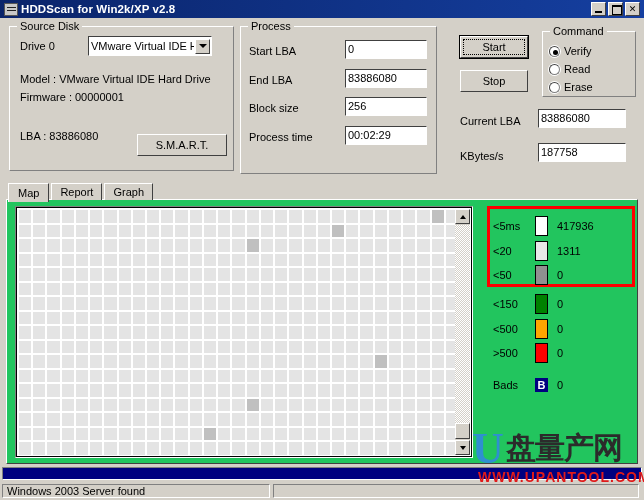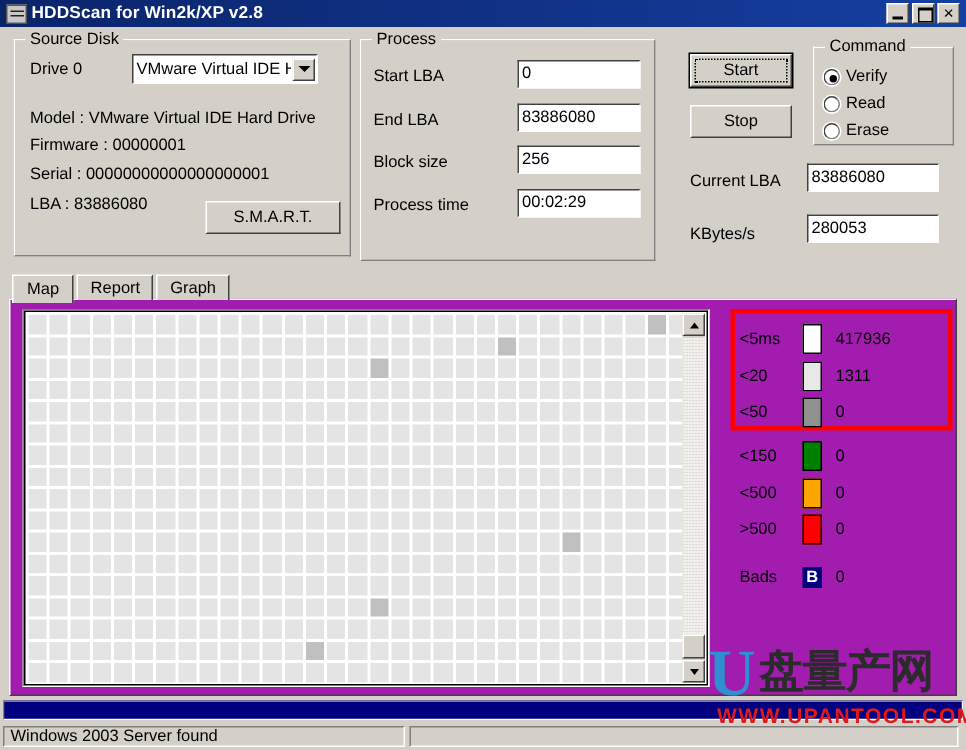--- a/index.html
+++ b/index.html
@@ -116,21 +116,21 @@
   .tab{
     height:17px;padding:0 8px;margin-right:2px;background:#d4d0c8;font-size:11px;
     border-top:1px solid #fff;border-left:1px solid #fff;border-right:1px solid #404040;
     display:flex;align-items:center;line-height:17px;
   }
   .tab.active{height:19px;margin-bottom:-2px;padding:0 9px;position:relative;z-index:4;}
 
   
   .tabpage{
     position:absolute;left:6px;top:199px;width:632px;height:265px;
-    background:#a21caf;border:1px solid #fff;border-right-color:#404040;border-bottom-color:#404040;
+    background:#22c55e;border:1px solid #fff;border-right-color:#404040;border-bottom-color:#404040;
   }
 
   
   .mapwrap{
     position:absolute;left:8px;top:6px;width:458px;height:252px;
     border:1px solid #808080;border-right-color:#fff;border-bottom-color:#fff;
     background:#fff;
   }
   .mapinner{
     position:absolute;left:0;top:0;right:0;bottom:0;
@@ -226,21 +226,20 @@
   <div class="group" style="left:9px;top:26px;width:225px;height:145px;">
     <div class="glabel">Source Disk</div>
   </div>
   <div class="lbl" style="left:20px;top:40px;">Drive  0</div>
   <div class="combo" style="left:88px;top:36px;width:124px;height:20px;">
     <div class="ctext">VMware Virtual IDE H</div>
     <div class="carrow"></div>
   </div>
   <div class="lbl" style="left:20px;top:73px;">Model : VMware Virtual IDE Hard Drive</div>
   <div class="lbl" style="left:20px;top:91px;">Firmware : 00000001</div>
-  <div class="lbl" style="left:20px;top:110px;">Serial : 00000000000000000001</div>
   <div class="lbl" style="left:20px;top:130px;">LBA :  83886080</div>
   <div class="btn" style="left:137px;top:134px;width:90px;height:22px;">
     <span>S.M.A.R.T.</span>
   </div>
 
   <div class="group" style="left:240px;top:26px;width:197px;height:148px;">
     <div class="glabel">Process</div>
   </div>
   <div class="lbl" style="left:249px;top:45px;">Start LBA</div>
   <div class="tfield inset" style="left:345px;top:40px;width:82px;height:19px;">0</div>
@@ -255,21 +254,21 @@
     <span>Stop</span>
   </div>
   <div class="btn def" style="left:460px;top:36px;width:68px;height:22px;">
     <span class="focusring"></span>
     <span>Start</span>
   </div>
 
   <div class="lbl" style="left:460px;top:115px;">Current LBA</div>
   <div class="tfield inset" style="left:538px;top:109px;width:88px;height:19px;">83886080</div>
   <div class="lbl" style="left:460px;top:150px;">KBytes/s</div>
-  <div class="tfield inset" style="left:538px;top:143px;width:88px;height:19px;">280053</div>
+  <div class="tfield inset" style="left:538px;top:143px;width:88px;height:19px;">187758</div>
 
   <div class="group" style="left:542px;top:31px;width:94px;height:66px;">
     <div class="glabel">Command</div>
   </div>
   <div class="radio" style="left:549px;top:45px;">
     <span class="rdot on"></span>
     <span>Verify</span>
   </div>
   <div class="radio" style="left:549px;top:63px;">
     <span class="rdot"></span>

